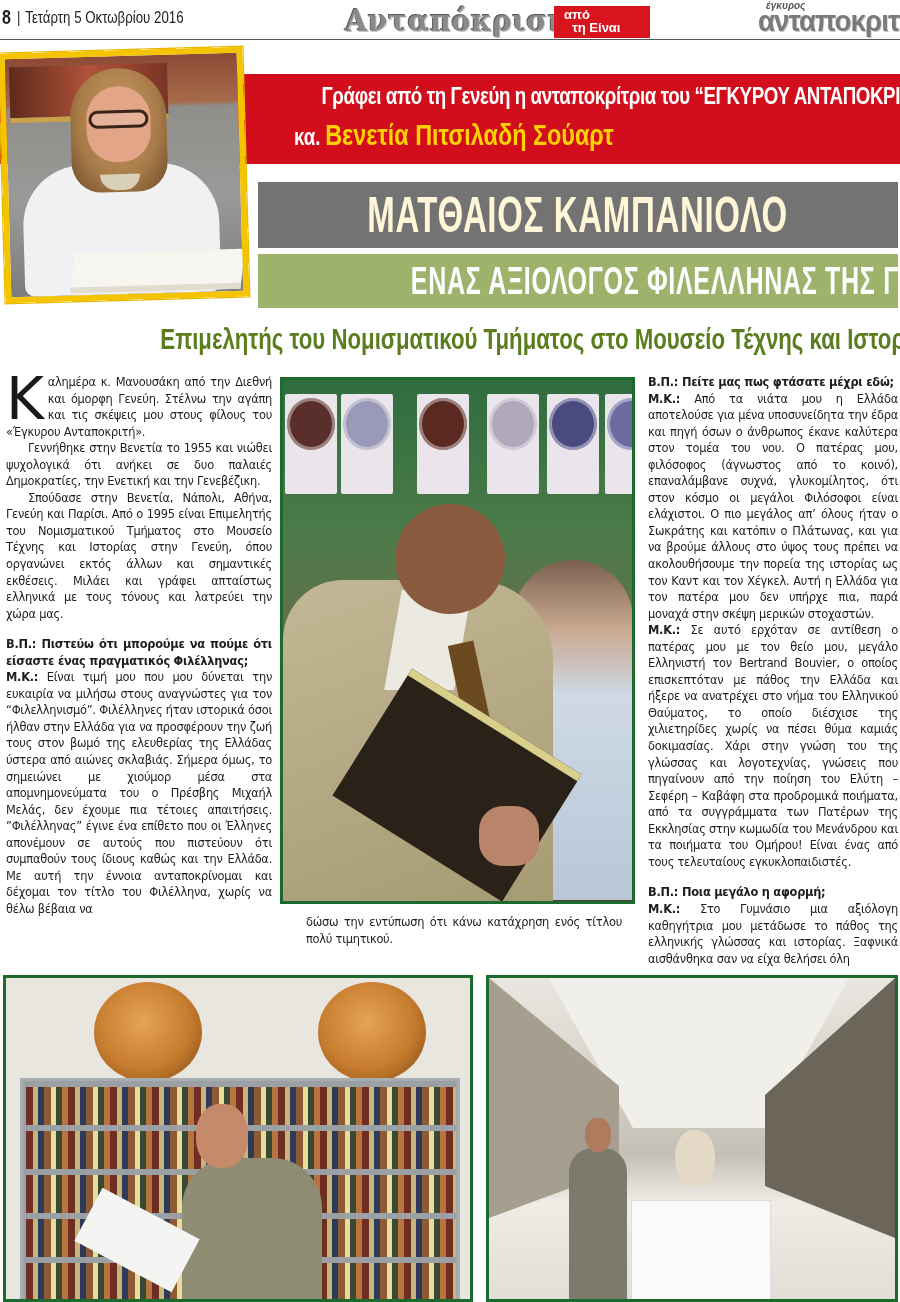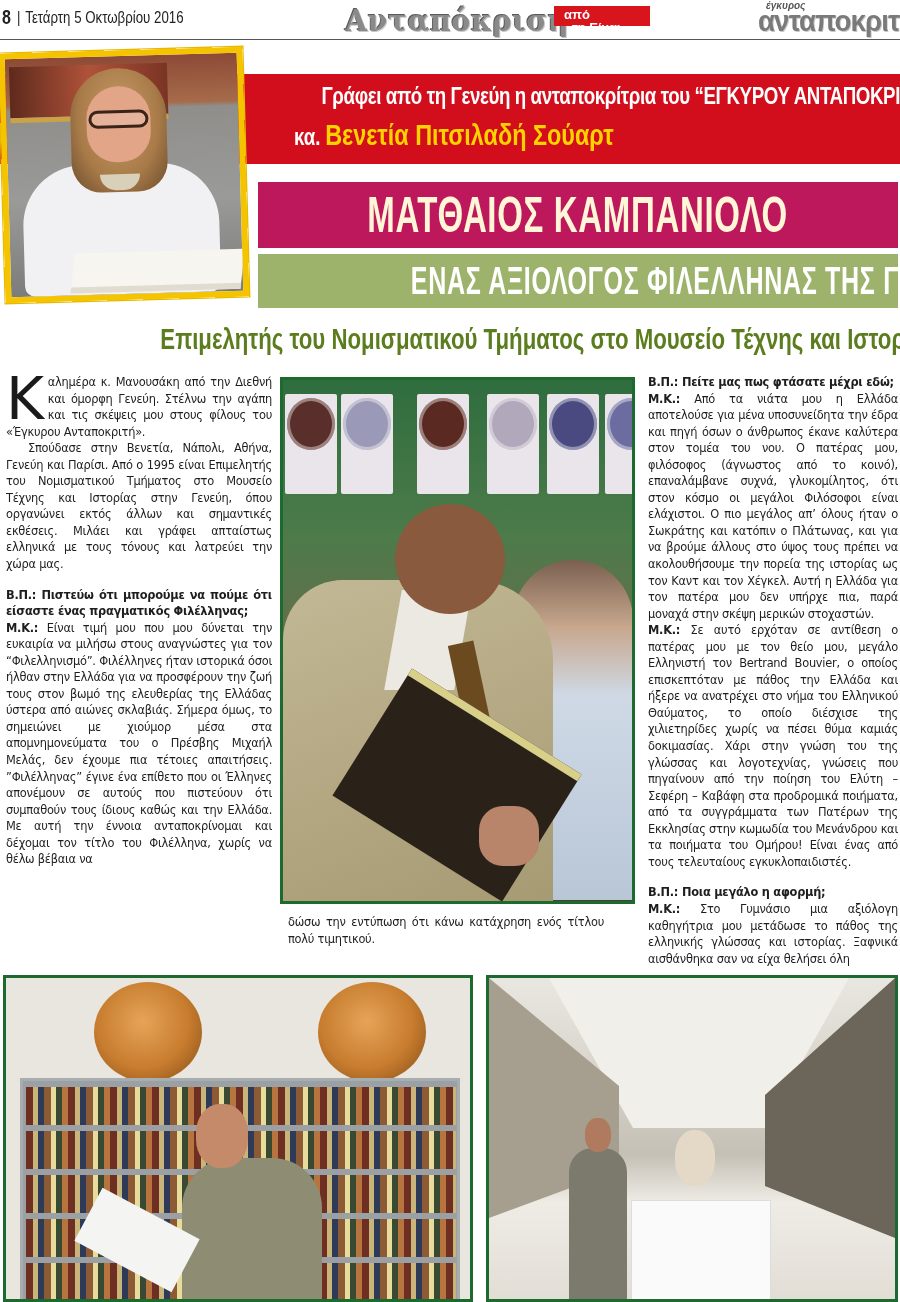--- a/index.html
+++ b/index.html
@@ -28,21 +28,21 @@
   }
   .issue-date .sep { margin: 0 6px 0 4px; }
   .section-logo {
     position: absolute; left: 345px; top: 3px;
     font-family: "DejaVu Serif", serif; font-size: 30px; font-weight: bold;
     color: #8a8a8a; letter-spacing: 0.5px;
     text-shadow: 1px 1px 0 #c8c8c8, -1px -1px 0 #5a5a5a;
     transform: scaleX(0.95); transform-origin: left; white-space: nowrap;
   }
   .section-tag {
-    position: absolute; left: 554px; top: 6px; width: 96px; height: 20px;
+    position: absolute; left: 554px; top: 6px; width: 96px; height: 32px;
     background: #d8141c; color: #fff;
     font-family: "Liberation Sans", sans-serif; font-size: 13px; line-height: 13px;
     padding: 2px 0 0 10px; font-weight: bold;
   }
   .section-tag span { display: block; }
   .section-tag span + span { padding-left: 8px; }
   .brand-small {
     position: absolute; left: 766px; top: 0px;
     font-family: "Liberation Sans", sans-serif; font-size: 10px; color: #555; font-style: italic; font-weight: bold;
   }
@@ -108,21 +108,21 @@
     position: absolute; left: 92px; top: 118px; width: 40px; height: 16px;
     border-radius: 0 0 20px 20px; background: #d8d0b8;
   }
   .author-photo .book {
     position: absolute; left: 62px; top: 196px; width: 170px; height: 40px;
     background: #f7f5ef; transform: skewX(-8deg); border-bottom: 6px solid #e0dcd0;
   }
 
   .title-bar {
     position: absolute; left: 258px; top: 182px; width: 640px; height: 66px;
-    background: #be185d;
+    background: #737373;
     color: #fff6d8;
     font-family: "Liberation Sans", sans-serif; font-weight: bold;
     font-size: 50px; text-align: center; line-height: 66px; letter-spacing: 1px;
   }
   .title-bar span { display: inline-block; transform: scaleX(0.66); white-space: nowrap; }
   .subtitle-bar {
     position: absolute; left: 258px; top: 254px; width: 640px; height: 54px;
     background: #9db36b; color: #fff;
     font-family: "Liberation Sans", sans-serif; font-weight: bold;
     font-size: 38px; text-align: center; line-height: 54px; letter-spacing: 1px;
@@ -140,21 +140,21 @@
   .col {
     position: absolute; font-size: 11.4px; line-height: 16.55px;
     text-align: justify; color: #1e1e1e; letter-spacing: -0.25px;
   }
   .col p { text-indent: 22px; }
   .col p.noind { text-indent: 0; }
   .col p.gap { margin-top: 14px; }
   .col .q { font-weight: bold; text-indent: 0; }
   .col b { font-weight: bold; }
   .col-left { left: 6px; top: 374px; width: 266px; }
-  .col-mid  { left: 288px; top: 914px; width: 316px; }
+  .col-mid  { left: 306px; top: 914px; width: 316px; }
   .col-right{ left: 648px; top: 374px; width: 250px; }
   .dropcap {
     float: left; font-size: 58px; line-height: 46px; margin: 2px 4px 0 0;
     font-family: "DejaVu Sans", sans-serif; color: #1a1a1a;
   }
 
   
   .photo-center {
     position: absolute; left: 280px; top: 377px; width: 355px; height: 527px;
     border: 3px solid #1d6a2e; overflow: hidden;
@@ -299,20 +299,21 @@
 </div>
 
 <h1 class="title-bar"><span>ΜΑΤΘΑΙΟΣ ΚΑΜΠΑΝΙΟΛΟ</span></h1>
 <h2 class="subtitle-bar"><span>ΕΝΑΣ ΑΞΙΟΛΟΓΟΣ ΦΙΛΕΛΛΗΝΑΣ ΤΗΣ ΓΕΝΕΥΗΣ</span></h2>
 <h3 class="deck"><span>Επιμελητής του Νομισματικού Τμήματος στο Μουσείο Τέχνης και Ιστορίας στην Γενεύη</span></h3>
 
 <div class="col col-left">
   <p class="noind">
     <span class="dropcap">K</span><span>αλημέρα κ. Μανουσάκη από την Διεθνή και όμορφη Γενεύη. Στέλνω την αγάπη και τις σκέψεις μου στους φίλους του «Έγκυρου Ανταποκριτή».</span>
   </p>
+  <p>Γεννήθηκε στην Βενετία το 1955 και νιώθει ψυχολογικά ότι ανήκει σε δυο παλαιές Δημοκρατίες, την Ενετική και την Γενεβέζικη.</p>
   <p>Σπούδασε στην Βενετία, Νάπολι, Αθήνα, Γενεύη και Παρίσι. Από ο 1995 είναι Επιμελητής του Νομισματικού Τμήματος στο Μουσείο Τέχνης και Ιστορίας στην Γενεύη, όπου οργανώνει εκτός άλλων και σημαντικές εκθέσεις. Μιλάει και γράφει απταίστως ελληνικά με τους τόνους και λατρεύει την χώρα μας.</p>
   <p class="q gap">Β.Π.: Πιστεύω ότι μπορούμε να πούμε ότι είσαστε ένας πραγματικός  Φιλέλληνας;</p>
   <p class="noind">
     <b>Μ.Κ.:</b><span> Είναι τιμή μου που μου δύνεται την ευκαιρία να μιλήσω στους αναγνώστες για τον “Φιλελληνισμό”. Φιλέλληνες ήταν ιστορικά όσοι ήλθαν στην Ελλάδα για να προσφέρουν την ζωή τους στον βωμό της ελευθερίας της Ελλάδας ύστερα από αιώνες σκλαβιάς. Σήμερα όμως, το σημειώνει με χιούμορ μέσα στα απομνημονεύματα του ο Πρέσβης Μιχαήλ Μελάς, δεν έχουμε πια τέτοιες απαιτήσεις. ”Φιλέλληνας” έγινε ένα επίθετο που οι Έλληνες απονέμουν σε αυτούς που πιστεύουν ότι συμπαθούν τους ίδιους καθώς και την Ελλάδα. Με αυτή την έννοια ανταποκρίνομαι και δέχομαι τον τίτλο του Φιλέλληνα, χωρίς να θέλω βέβαια να</span>
   </p>
 </div>
 
 <div class="photo-center">
   <div class="coin" style="left:2px;--c:#5a2e2a"></div>
   <div class="coin" style="left:58px;--c:#9a9ab8"></div>

